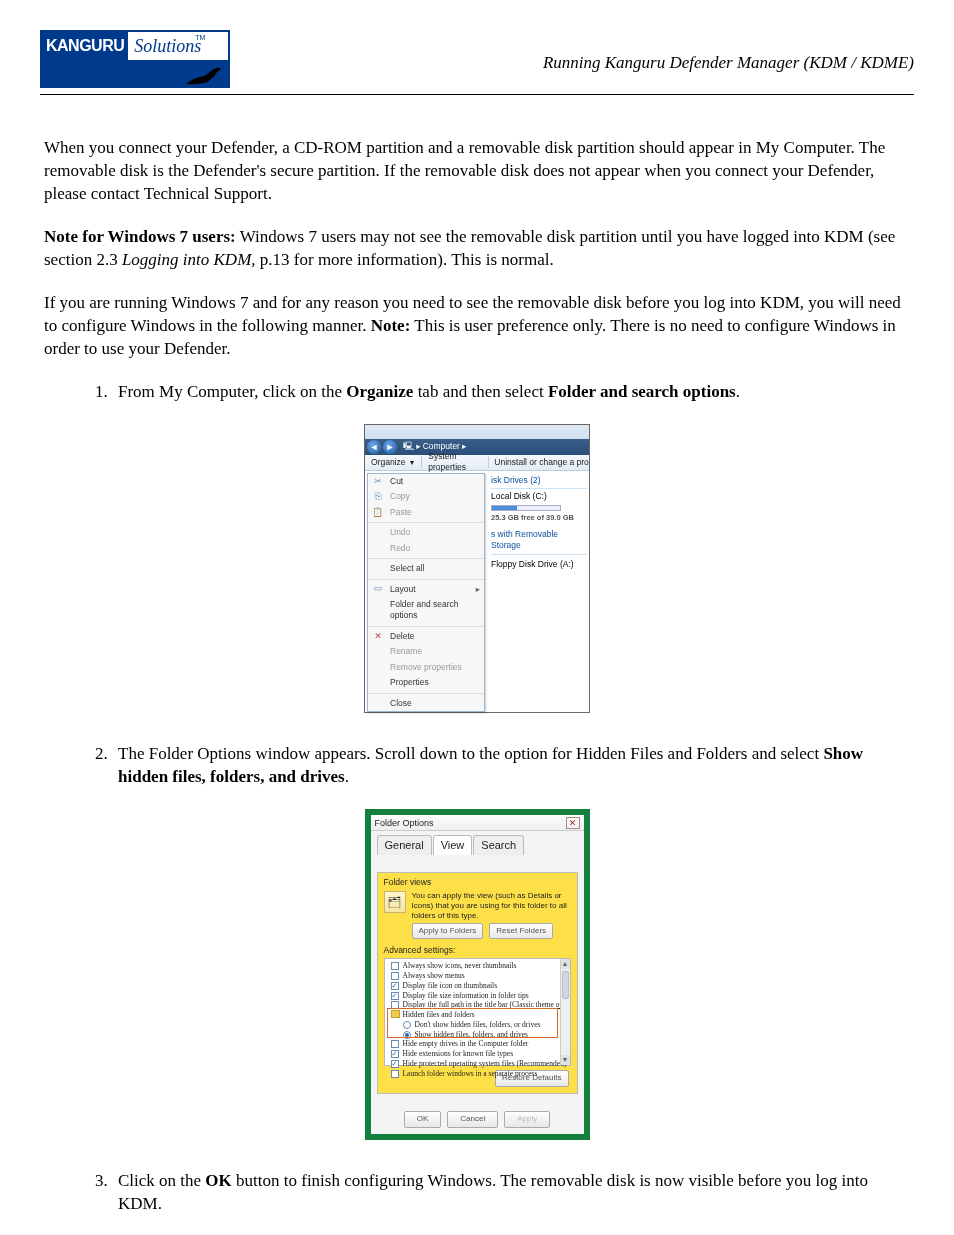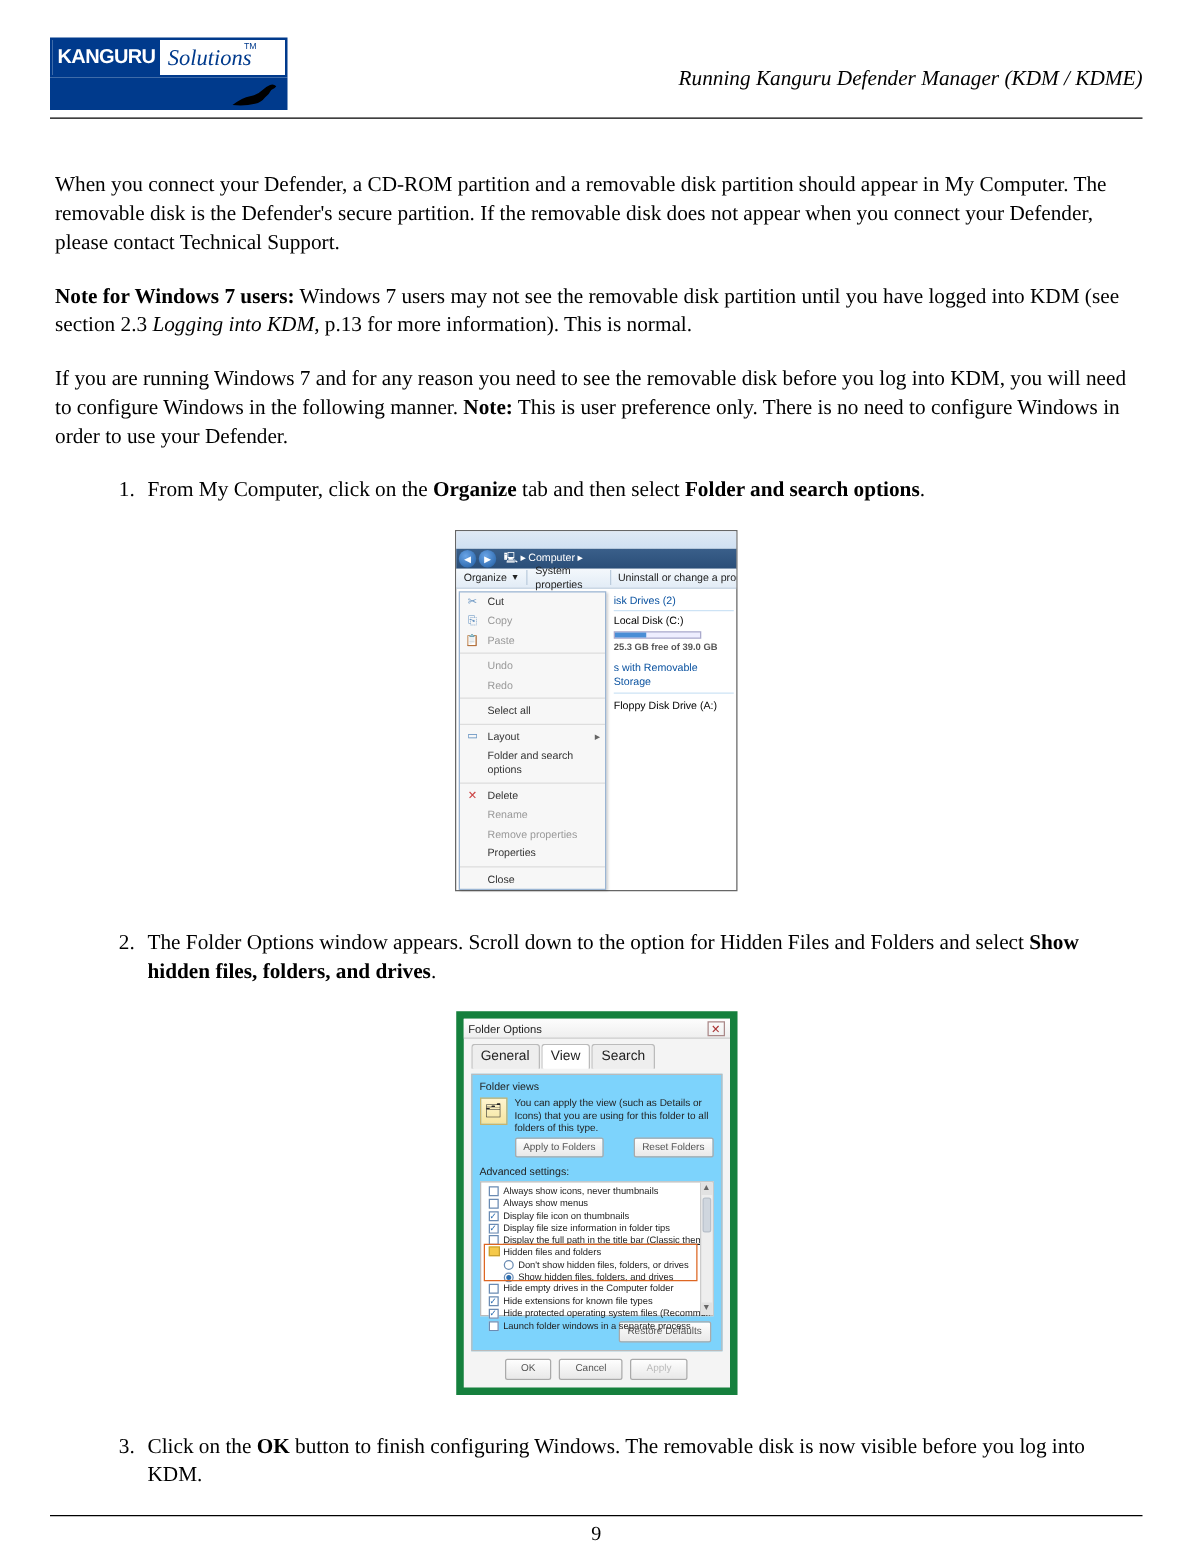--- a/index.html
+++ b/index.html
@@ -189,58 +189,58 @@
   .s2-tab {
     padding: 2px 7px;
     border: 1px solid #bbb;
     border-bottom: none;
     background: #eee;
     margin-right: 1px;
     border-radius: 3px 3px 0 0;
   }
   .s2-tab.active { background: #fff; }
   .s2-panel {
-    margin: 4px 6px;
+    margin: 17px 6px;
     border: 1px solid #bbb;
-    background: #7dd3fc;
+    background: #fde047;
     padding: 4px 6px 6px 6px;
   }
   .s2-fv-box {
     display: flex;
     gap: 6px;
     margin: 3px 0 4px 0;
     align-items: flex-start;
   }
   .s2-fv-icon {
     width: 22px; height: 22px;
     border: 1px solid #c9b36a;
     background: linear-gradient(#fff5d0, #f5e5a0);
     display: inline-flex; align-items: center; justify-content: center;
     font-size: 11px;
   }
   .s2-fv-text { flex: 1; font-size: 8px; line-height: 1.2; }
-  .s2-btnrow { display: flex; gap: 6px; margin-top: 3px; justify-content: space-between; }
+  .s2-btnrow { display: flex; gap: 6px; margin-top: 3px; }
   .s2-btn {
     font-size: 8px;
     padding: 2px 6px;
     border: 1px solid #aaa;
     background: linear-gradient(#fefefe, #e8e8e8);
     border-radius: 2px;
     color: #555;
   }
   .s2-list-label { font-size: 8.5px; margin: 6px 0 2px 0; }
   .s2-list {
     border: 1px solid #bbb;
     background: #fff;
     padding: 2px 2px;
     font-size: 7.5px;
     line-height: 1.3;
     position: relative;
   }
-  .s2-list .li { padding-left: 16px; position: relative; white-space: nowrap; overflow: hidden; }
+  .s2-list .li { padding-left: 16px; position: relative; white-space: nowrap; overflow: hidden; font-family: Liberation Serif, serif; }
   .s2-list .li.sub { padding-left: 28px; }
   .s2-list .chk {
     position: absolute; left: 4px; top: 1px;
     width: 8px; height: 8px; border: 1px solid #6a8bb3; background: #fff;
     font-size: 7px; line-height: 7px; text-align: center; color: #2a6cb0;
   }
   .s2-list .rad {
     position: absolute; left: 16px; top: 1px;
     width: 8px; height: 8px; border: 1px solid #6a8bb3; border-radius: 50%; background: #fff;
   }

